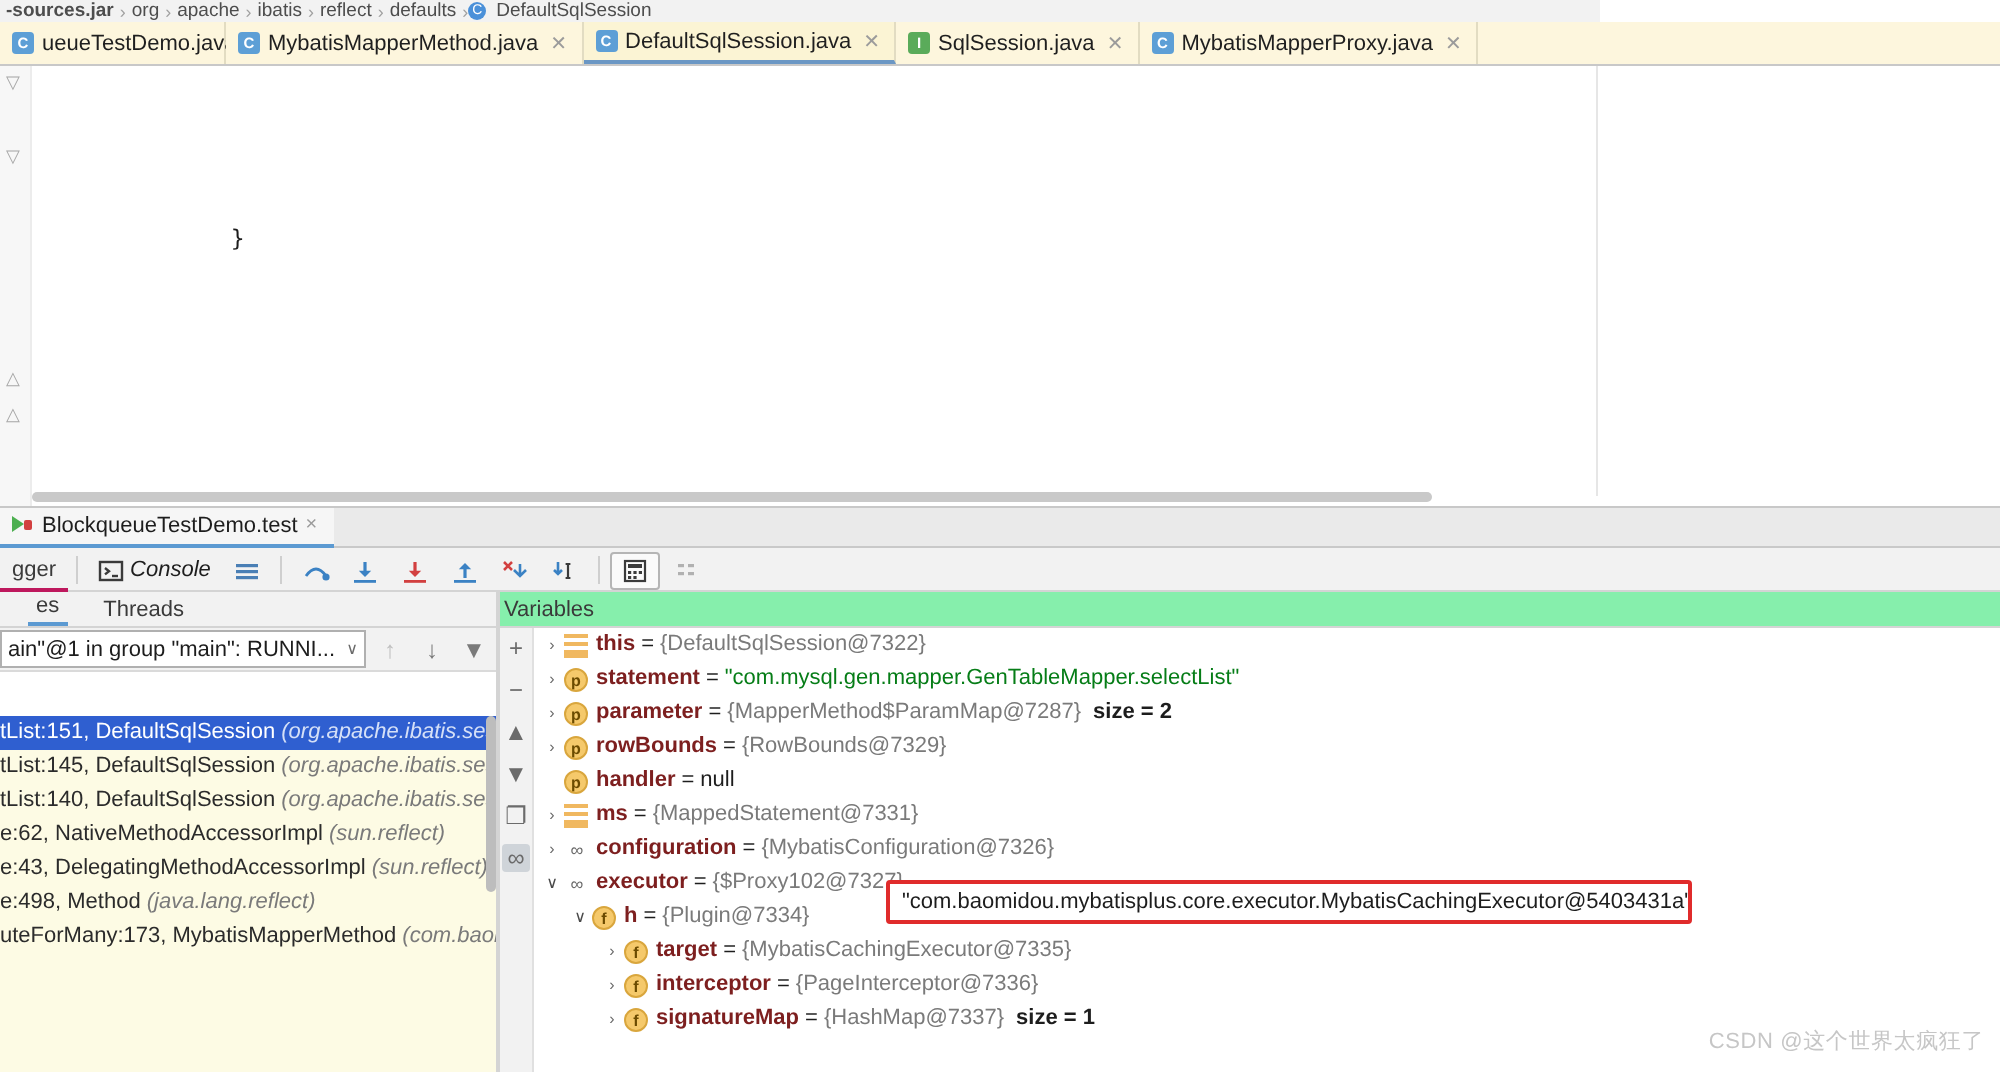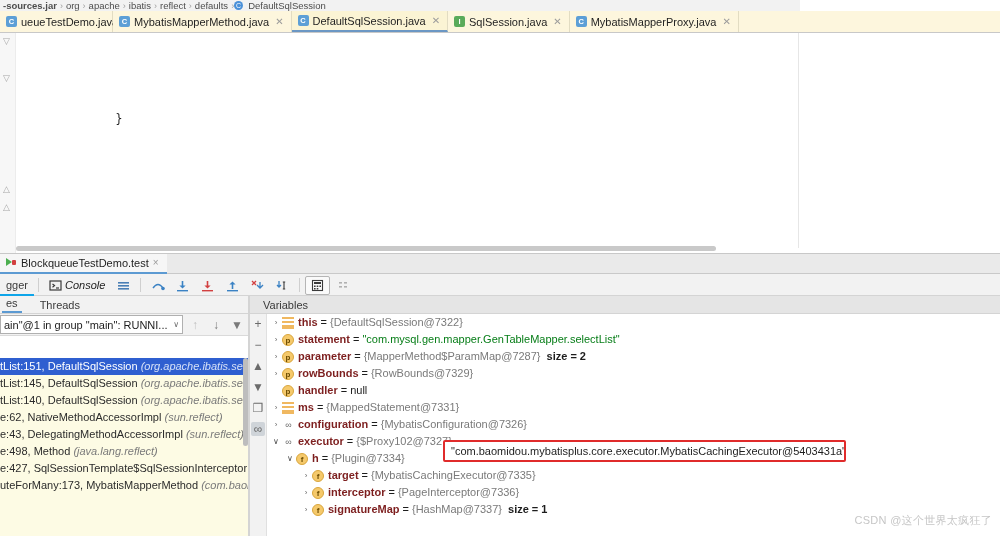--- a/index.html
+++ b/index.html
@@ -133,39 +133,39 @@
 
   
   .dbgtoolbar {
     position: absolute; top: 21px; left: 0; width: 1000px; height: 21px;
     background: #f2f2f2; border-bottom: 1px solid #d4d4d4;
     display: flex; align-items: center;
   }
   .dbg-left-tab {
     font-size: 11px; color: #3b3b3b; padding: 0 6px;
     height: 21px; line-height: 21px;
-    border-bottom: 2px solid #0ea5e9;
+    border-bottom: 2px solid #be185d;
   }
   .tbtn {
     display: flex; align-items: center; gap: 3px;
     height: 19px; padding: 0 5px; margin: 0 1px;
     font-size: 11px; color: #1d1d1d; font-style: italic;
   }
   .tbtn.boxed { border: 1px solid #b5b5b5; background: #fafafa; border-radius: 2px; }
   .sep-v { width: 1px; height: 14px; background: #cfcfcf; margin: 0 4px; }
   .ico { width: 13px; height: 13px; display: inline-block; position: relative; }
 
   
   .framespane {
     position: absolute; top: 42px; left: 0; width: 248px; bottom: 0;
     background: #ffffff;
   }
   .subtabs {
     height: 18px; display: flex; align-items: flex-end; gap: 14px;
-    padding-left: 2px; background: #f2f2f2;
+    padding-left: 14px; background: #f2f2f2;
     border-bottom: 1px solid #d4d4d4;
     font-size: 11px; color: #3a3a3a;
   }
   .subtab { padding: 0 4px 2px; }
   .subtab.active { border-bottom: 2px solid #5c9ad2; }
   .threadrow {
     height: 22px; display: flex; align-items: center; gap: 3px;
     padding: 2px 2px 2px 0; background: #f2f2f2;
     border-bottom: 1px solid #dadada;
   }
@@ -200,23 +200,23 @@
   
   .varsplit {
     position: absolute; top: 42px; left: 248px; width: 2px; bottom: 0;
     background: #d4d4d4;
   }
   .varspane {
     position: absolute; top: 42px; left: 250px; right: 0; bottom: 0;
     background: #ffffff;
   }
   .varshead {
-    height: 18px; line-height: 18px; padding-left: 13px;
+    height: 18px; line-height: 18px; padding-left: 2px;
     font-size: 11px; color: #3a3a3a;
-    background: #e5e5e5; border-bottom: 1px solid #d4d4d4;
+    background: #86efac; border-bottom: 1px solid #d4d4d4;
   }
   .varsgutter {
     position: absolute; top: 18px; left: 0; width: 17px; bottom: 0;
     background: #f2f2f2; border-right: 1px solid #e0e0e0;
     display: flex; flex-direction: column; align-items: center;
     padding-top: 3px; gap: 7px;
   }
   .gb { width: 14px; height: 14px; text-align: center; line-height: 14px;
         color: #6b6b6b; font-size: 12px; }
   .gb.active { background: #cfd4d9; border-radius: 2px; }
@@ -503,23 +503,20 @@
         <div class="framerow">
           <span>e:62, NativeMethodAccessorImpl </span><span class="pkg">(sun.reflect)</span>
         </div>
         <div class="framerow">
           <span>e:43, DelegatingMethodAccessorImpl </span><span class="pkg">(sun.reflect)</span>
         </div>
         <div class="framerow">
           <span>e:498, Method </span><span class="pkg">(java.lang.reflect)</span>
         </div>
         <div class="framerow">
-          <span>e:427, SqlSessionTemplate$SqlSessionInterceptor </span>
-        </div>
-        <div class="framerow">
           <span>uteForMany:173, MybatisMapperMethod </span><span class="pkg">(com.baom</span>
         </div>
         <div class="frames-scrollbar"></div>
       </div>
     </div>
 
     <div class="varsplit"></div>
 
     <div class="varspane">
       <div class="varshead">Variables</div>

